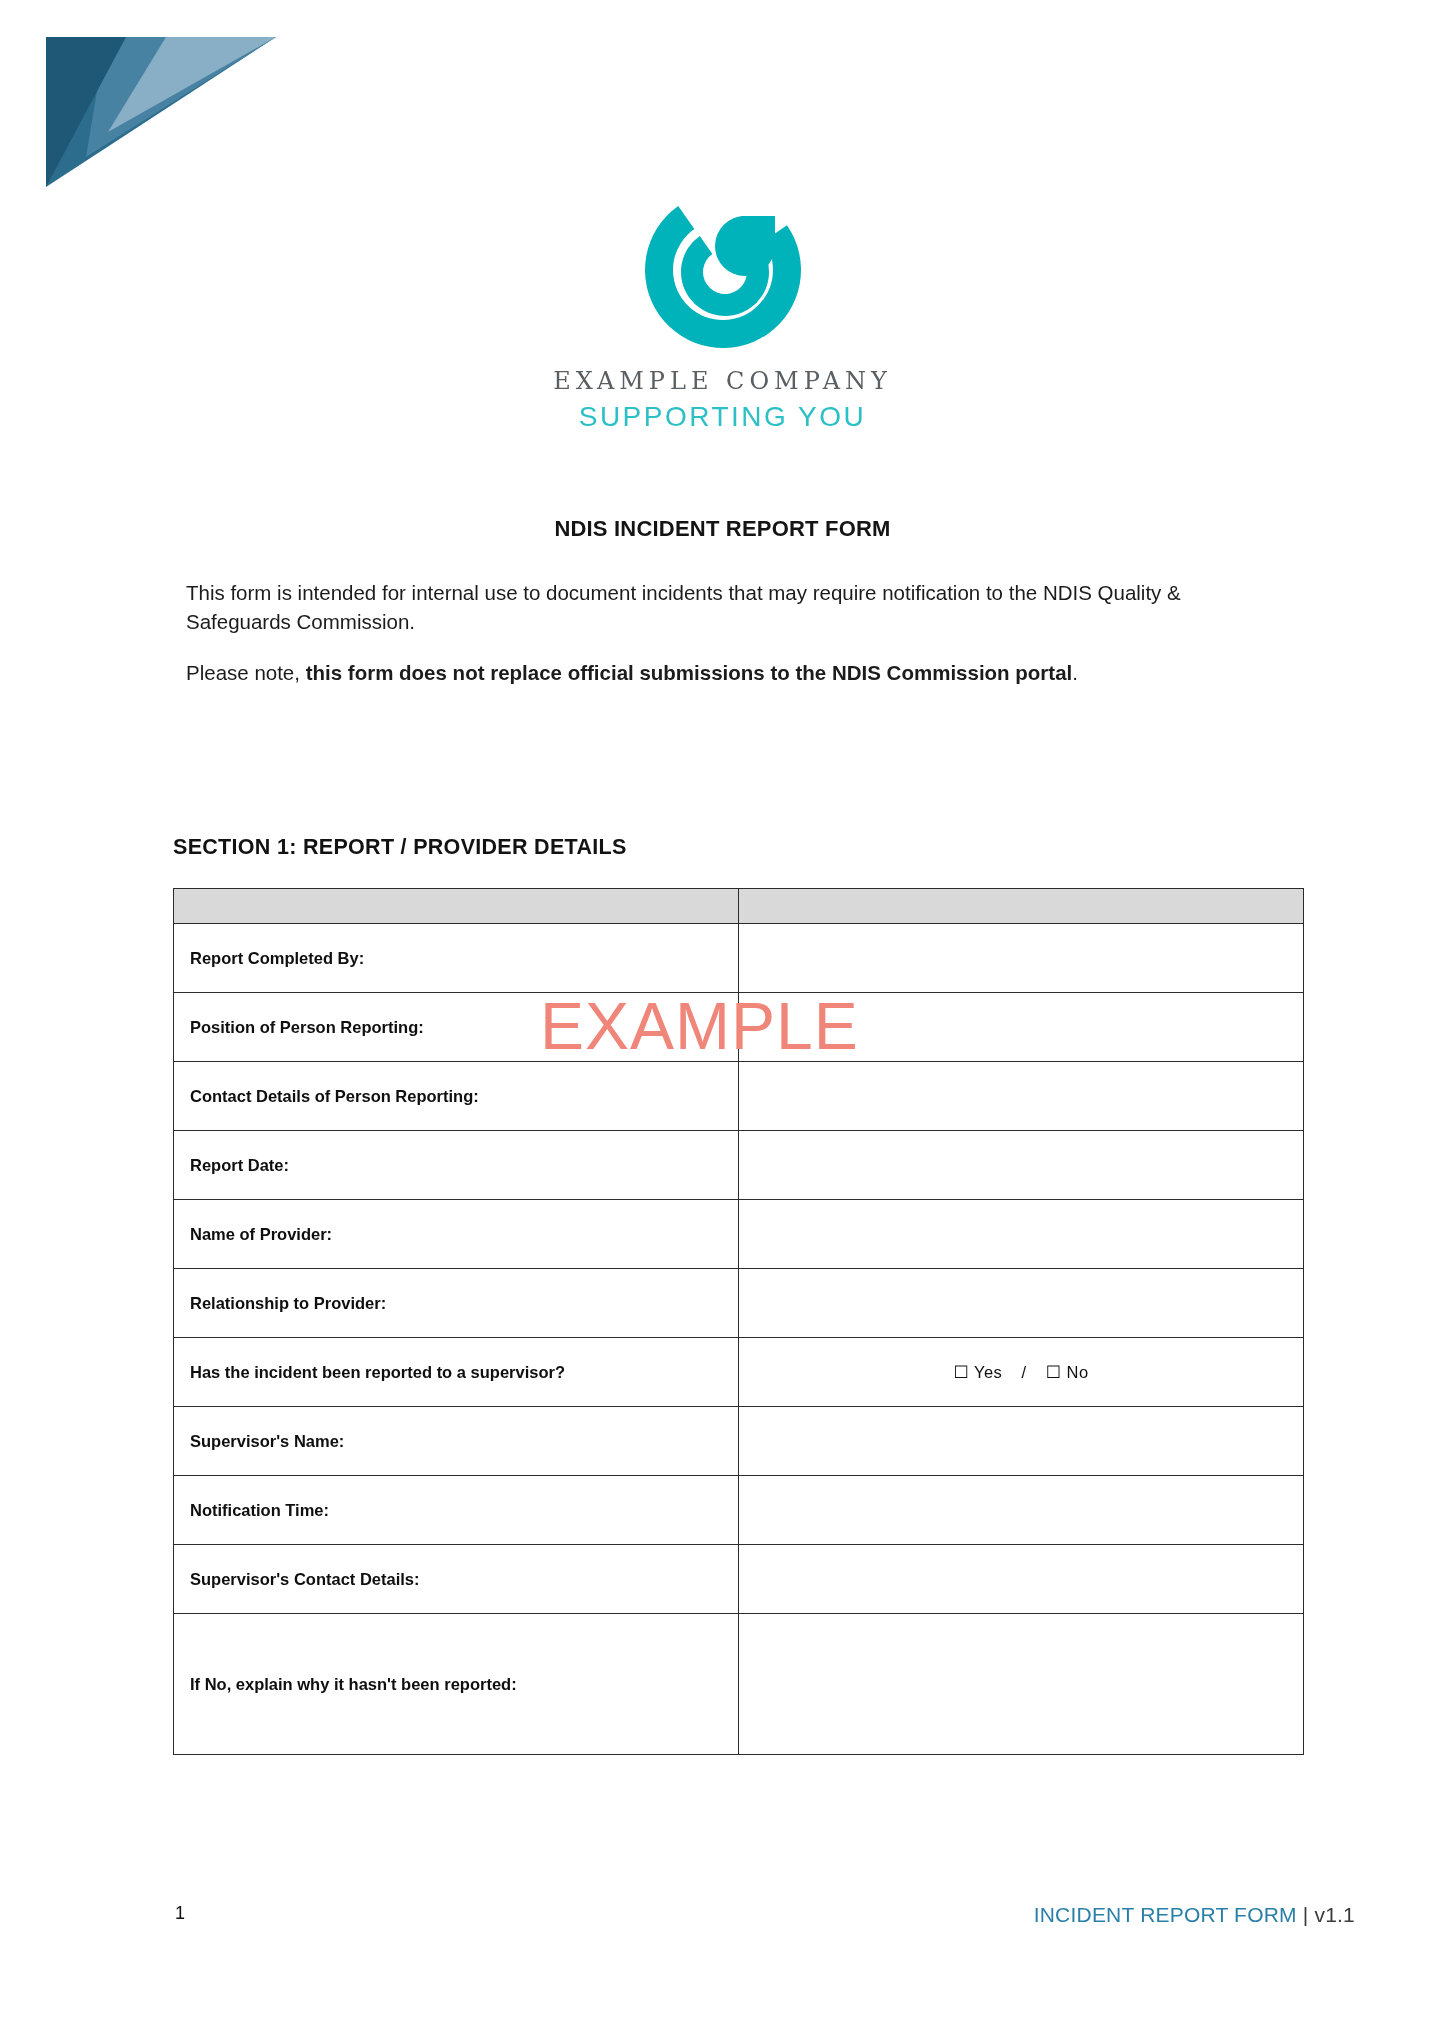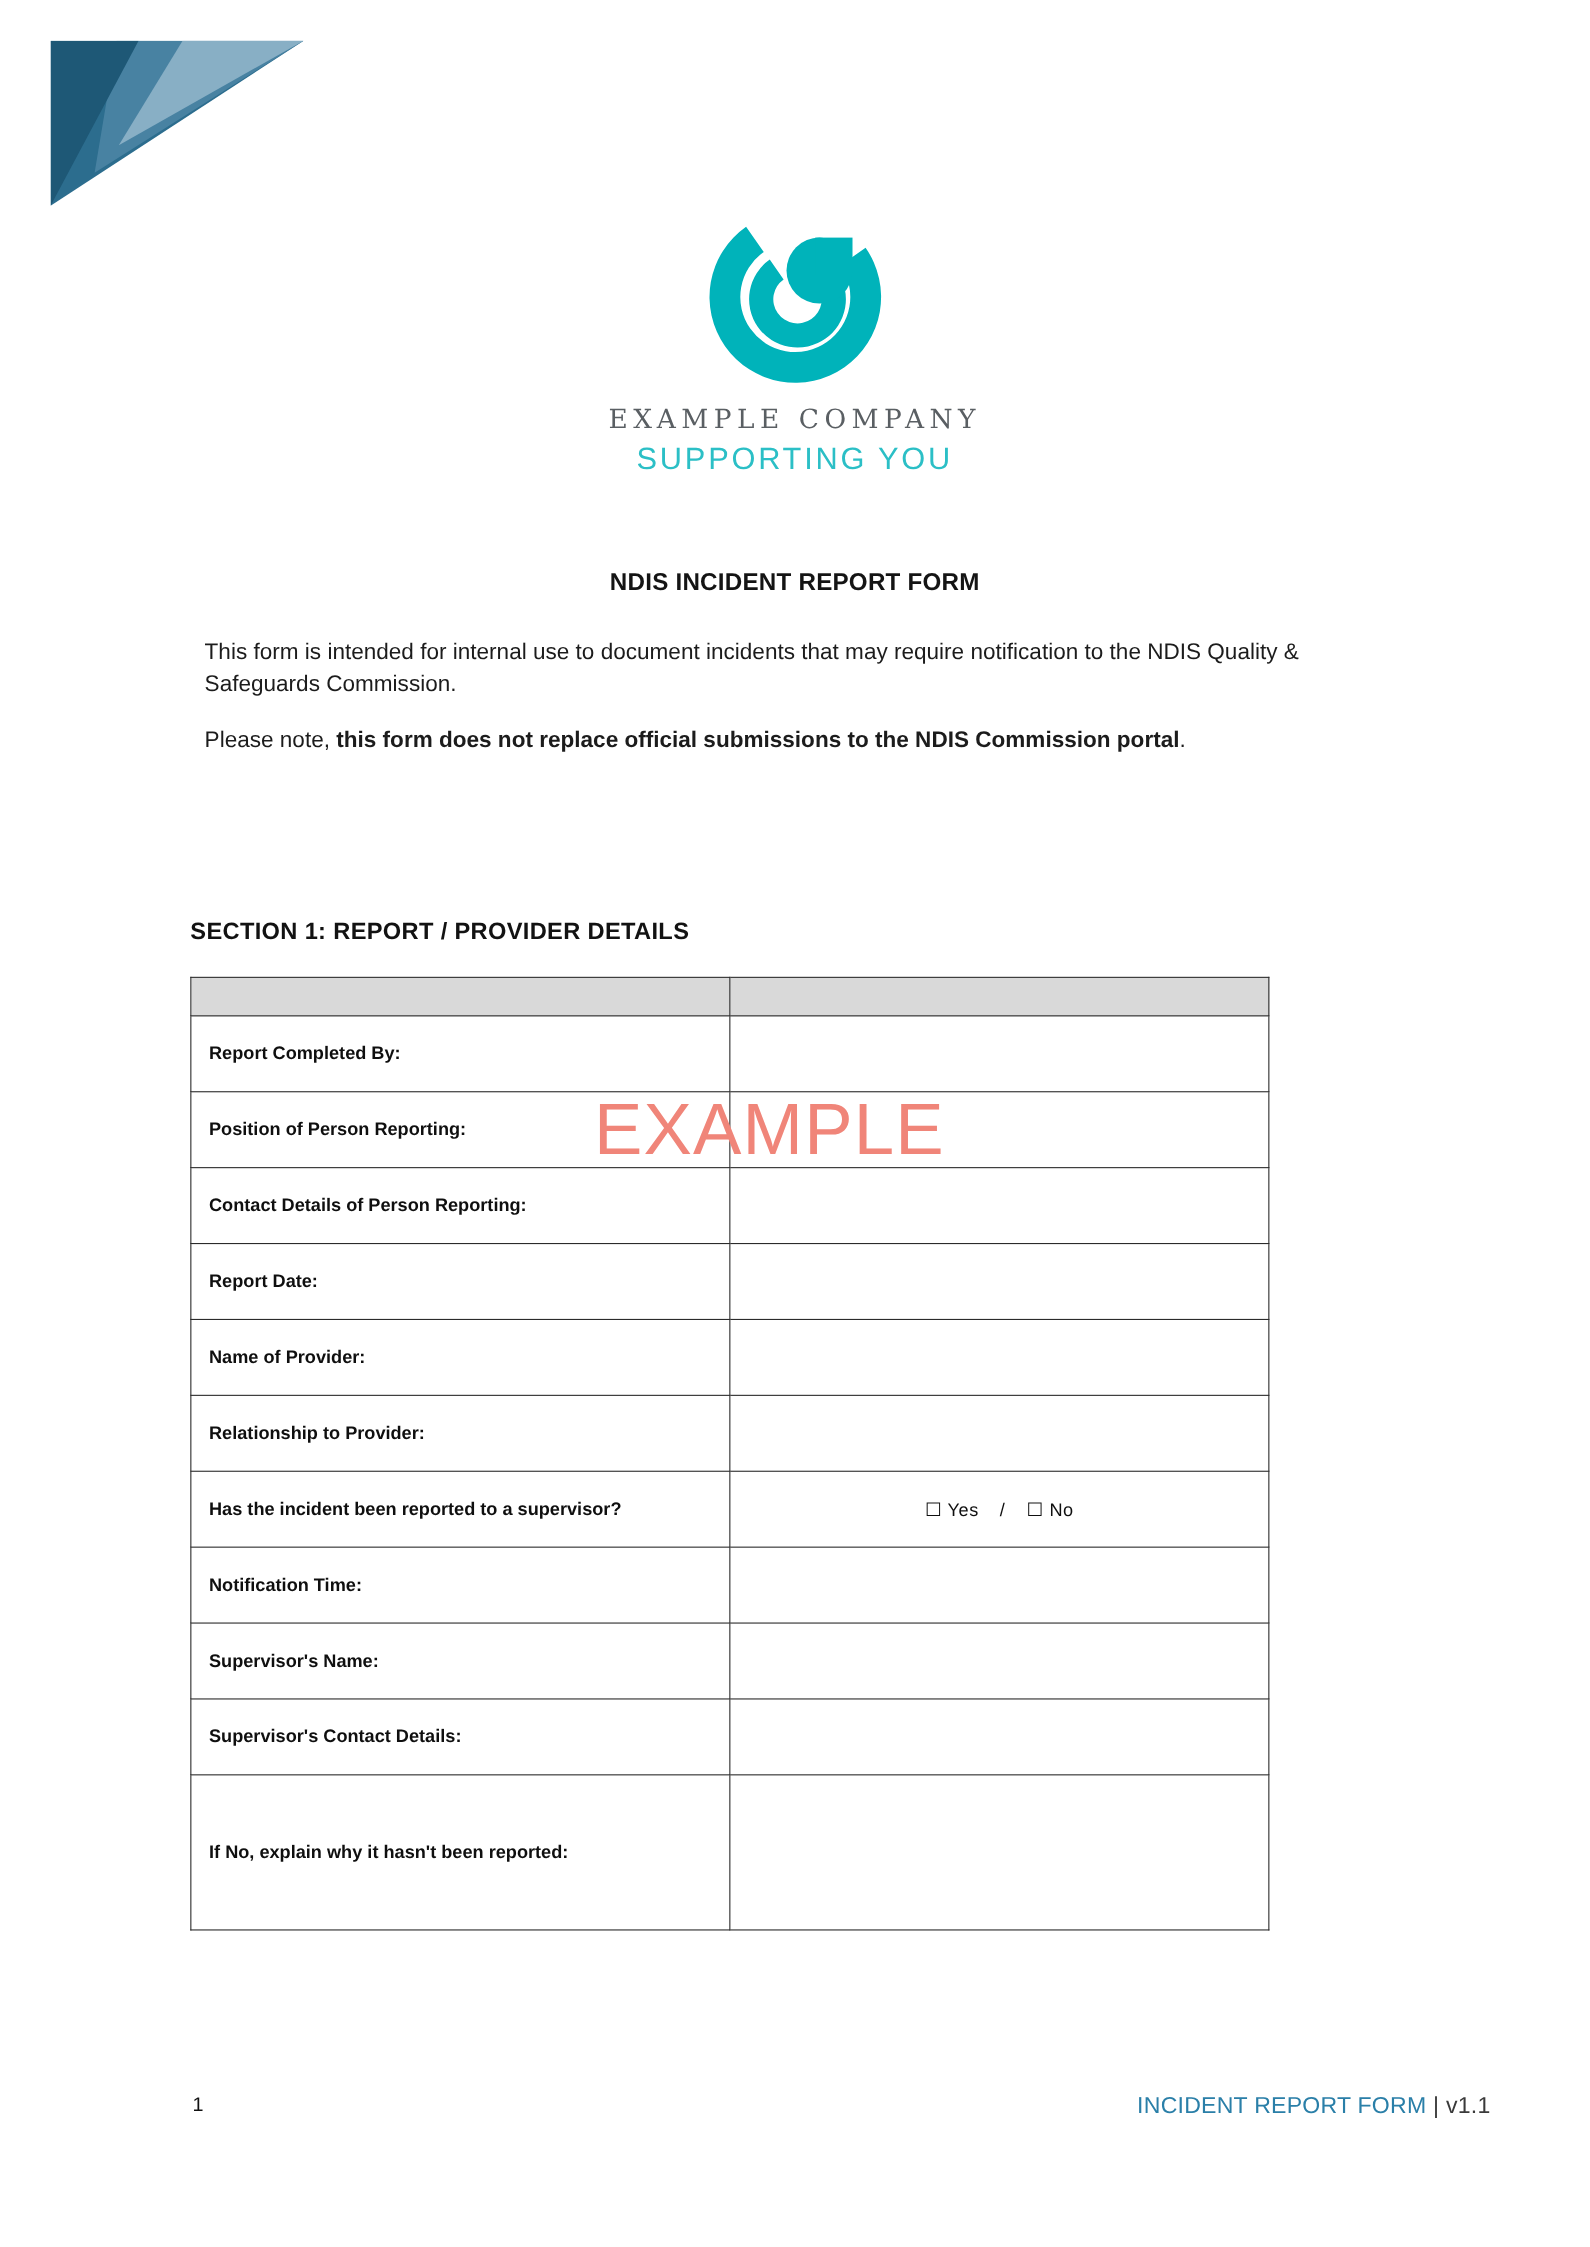--- a/index.html
+++ b/index.html
@@ -90,21 +90,21 @@
     font-weight: bold;
     letter-spacing: 0.3px;
     color: #121212;
   }
 
   
   table.form-table {
     position: absolute;
     left: 173px;
     top: 888px;
-    width: 981px;
+    width: 1131px;
     border-collapse: collapse;
     table-layout: fixed;
   }
   table.form-table td {
     border: 1px solid #2b2b2b;
     padding: 0 0 0 16px;
     font-size: 16.5px;
     font-weight: bold;
     color: #0f0f0f;
     height: 68px;
@@ -231,25 +231,25 @@
       <td class="label">Has the incident been reported to a supervisor?</td>
       <td class="value yesno">
         <span class="cb">☐</span>
         <span>Yes</span>
         <span class="sep">/</span>
         <span class="cb">☐</span>
         <span>No</span>
       </td>
     </tr>
     <tr>
+      <td class="label">Supervisor's Name:</td>
+      <td class="value"></td>
+    </tr>
+    <tr>
       <td class="label">Notification Time:</td>
-      <td class="value"></td>
-    </tr>
-    <tr>
-      <td class="label">Supervisor's Name:</td>
       <td class="value"></td>
     </tr>
     <tr>
       <td class="label">Supervisor's Contact Details:</td>
       <td class="value"></td>
     </tr>
     <tr class="tall">
       <td class="label">If No, explain why it hasn't been reported:</td>
       <td class="value"></td>
     </tr>

